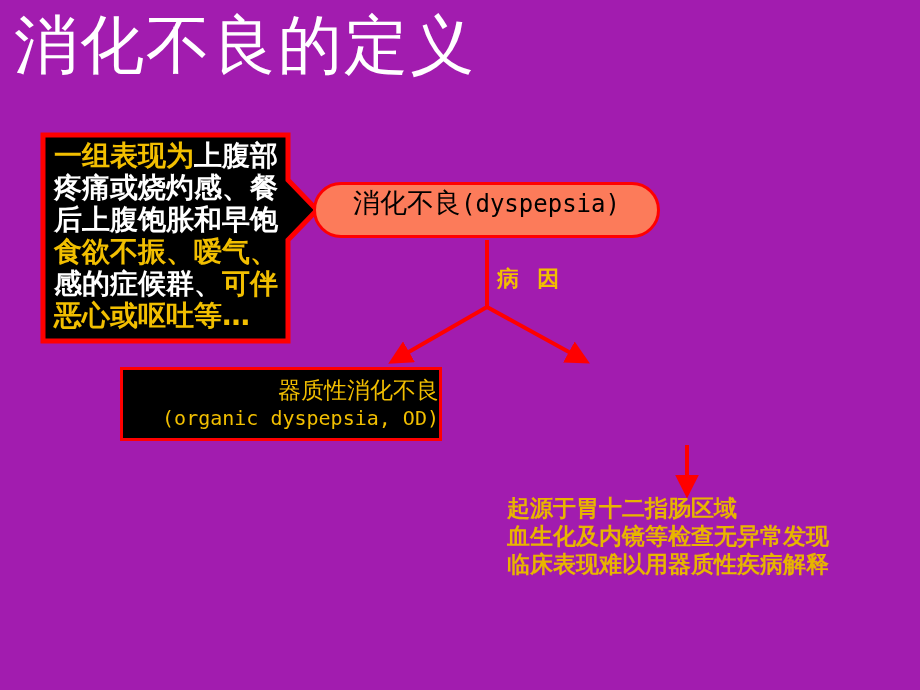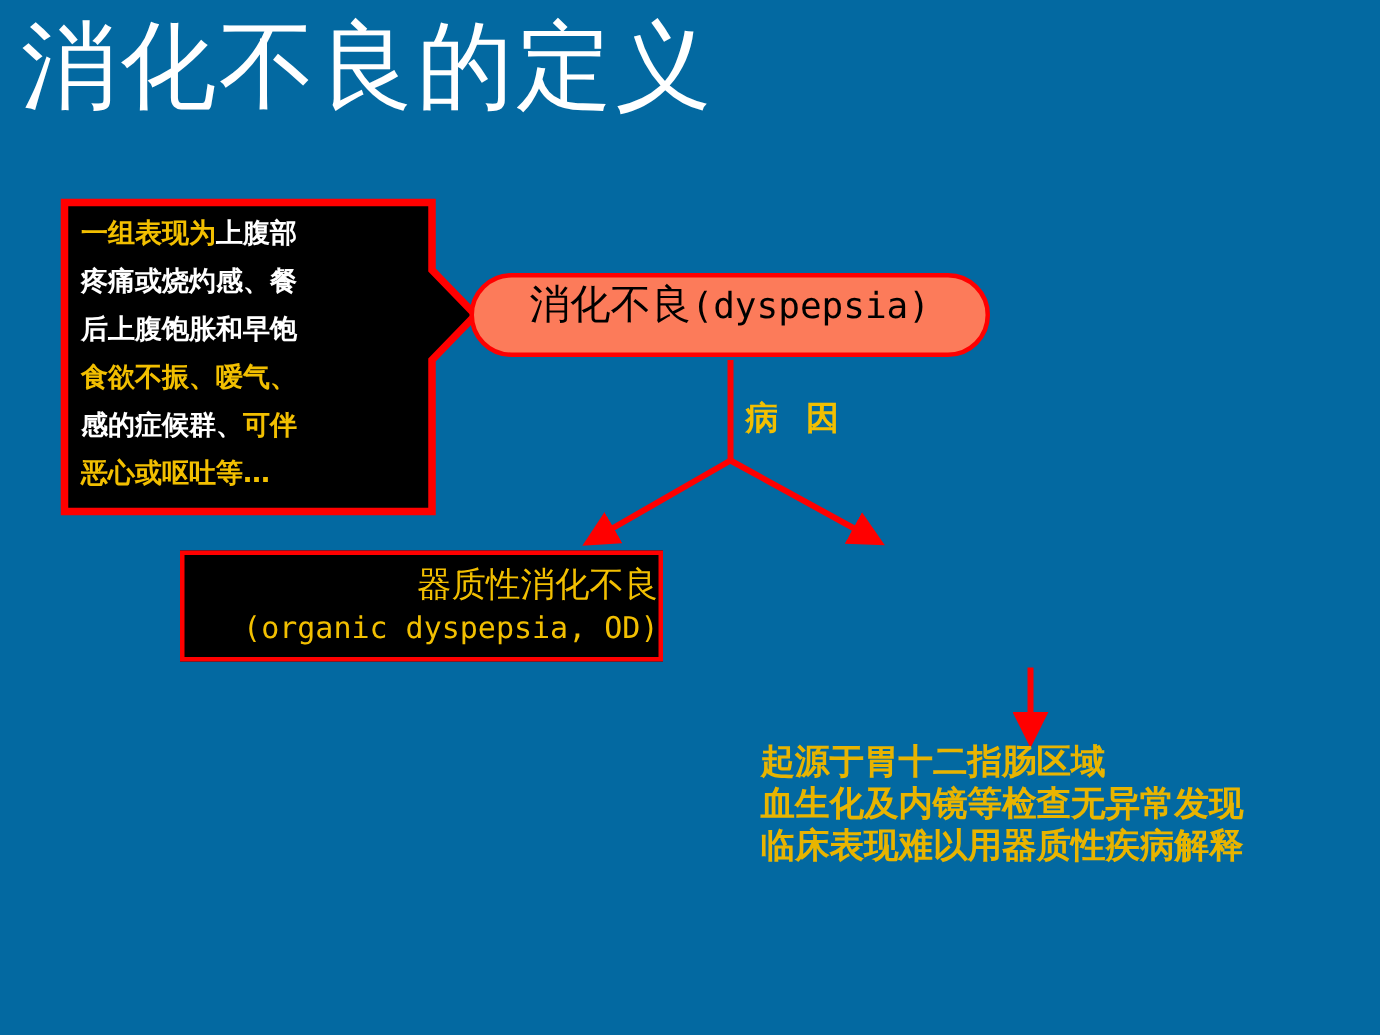--- a/index.html
+++ b/index.html
@@ -14,21 +14,21 @@
     overflow: hidden;
     font-family: "DejaVu Sans", "Liberation Sans", sans-serif;
     -webkit-font-smoothing: antialiased;
   }
 
   .slide {
     position: absolute;
     left: 0; top: 0;
     width: 920px;
     height: 690px;
-    background: #0369a1;
+    background: #a21caf;
   }
 
   
   #slide-title {
     position: absolute;
     left: 14px;
     top: 6px;
     font-size: 64px;
     line-height: 78px;
     color: #ffffff;
@@ -49,21 +49,21 @@
     position: absolute;
     left: 0; top: 0;
     width: 280px;
     height: 212px;
   }
   #callout-text {
     position: absolute;
     left: 14px;
     top: 8px;
     width: 240px;
-    font-size: 18px;
+    font-size: 28px;
     line-height: 32px;
     color: #ffffff;
     font-weight: 700;
     letter-spacing: 0px;
   }
   #callout-text .hl { color: #f2bf00; }
 
   
   #node-main {
     position: absolute;

